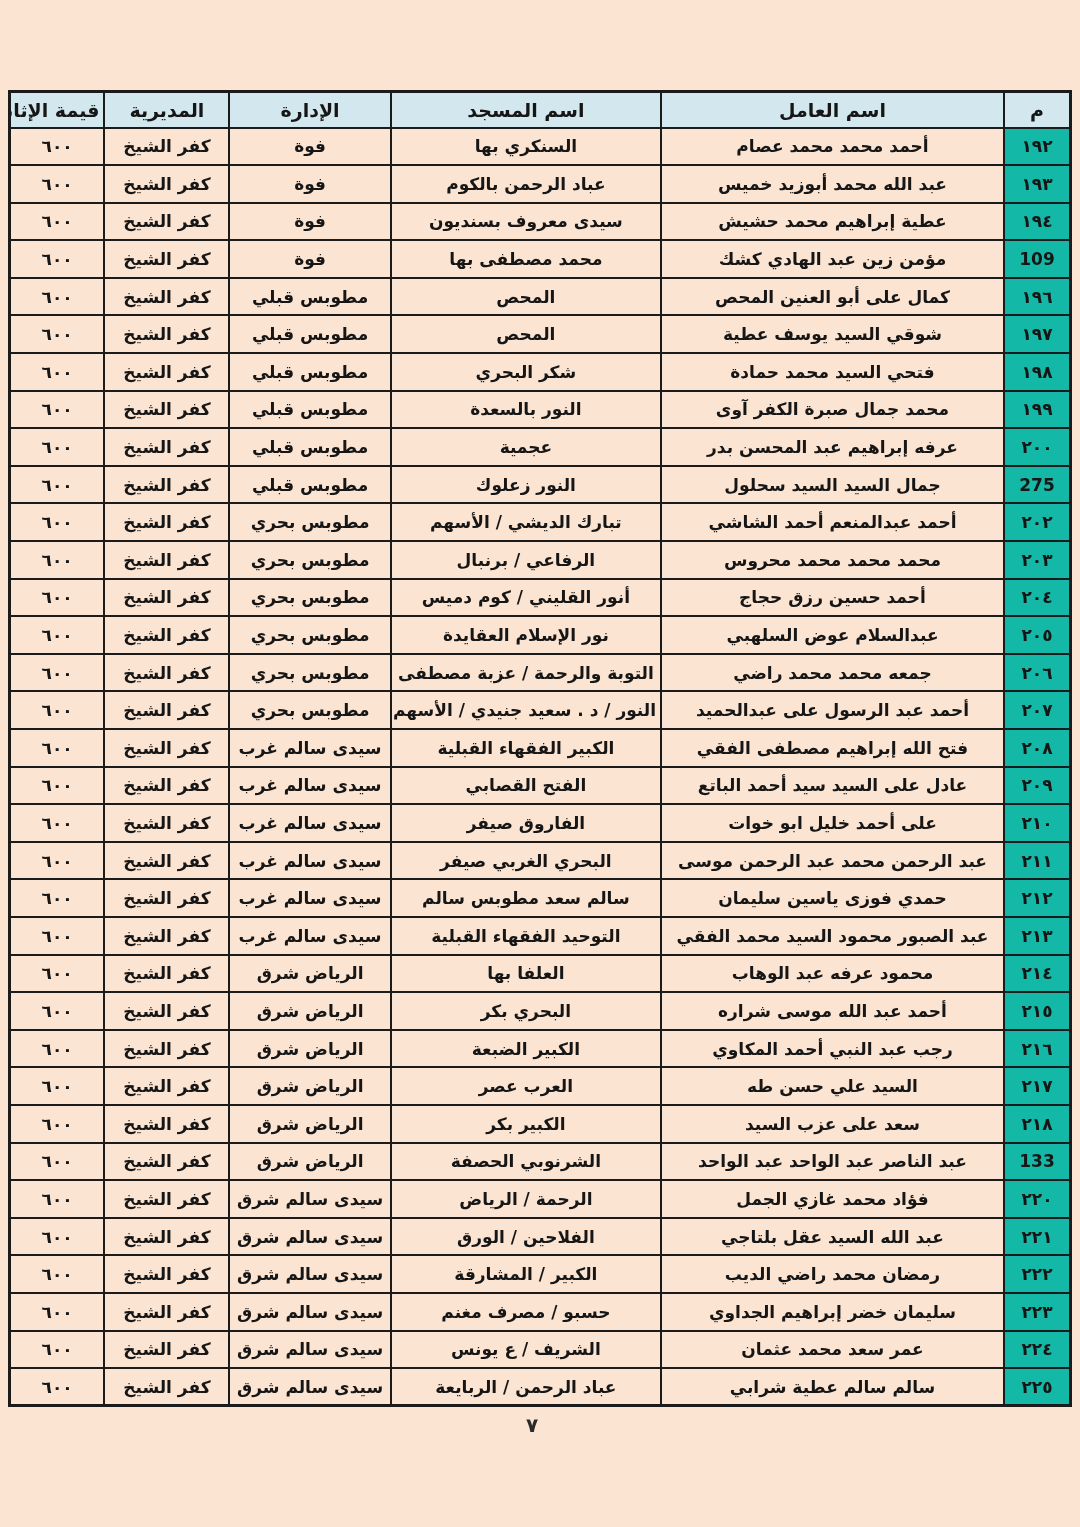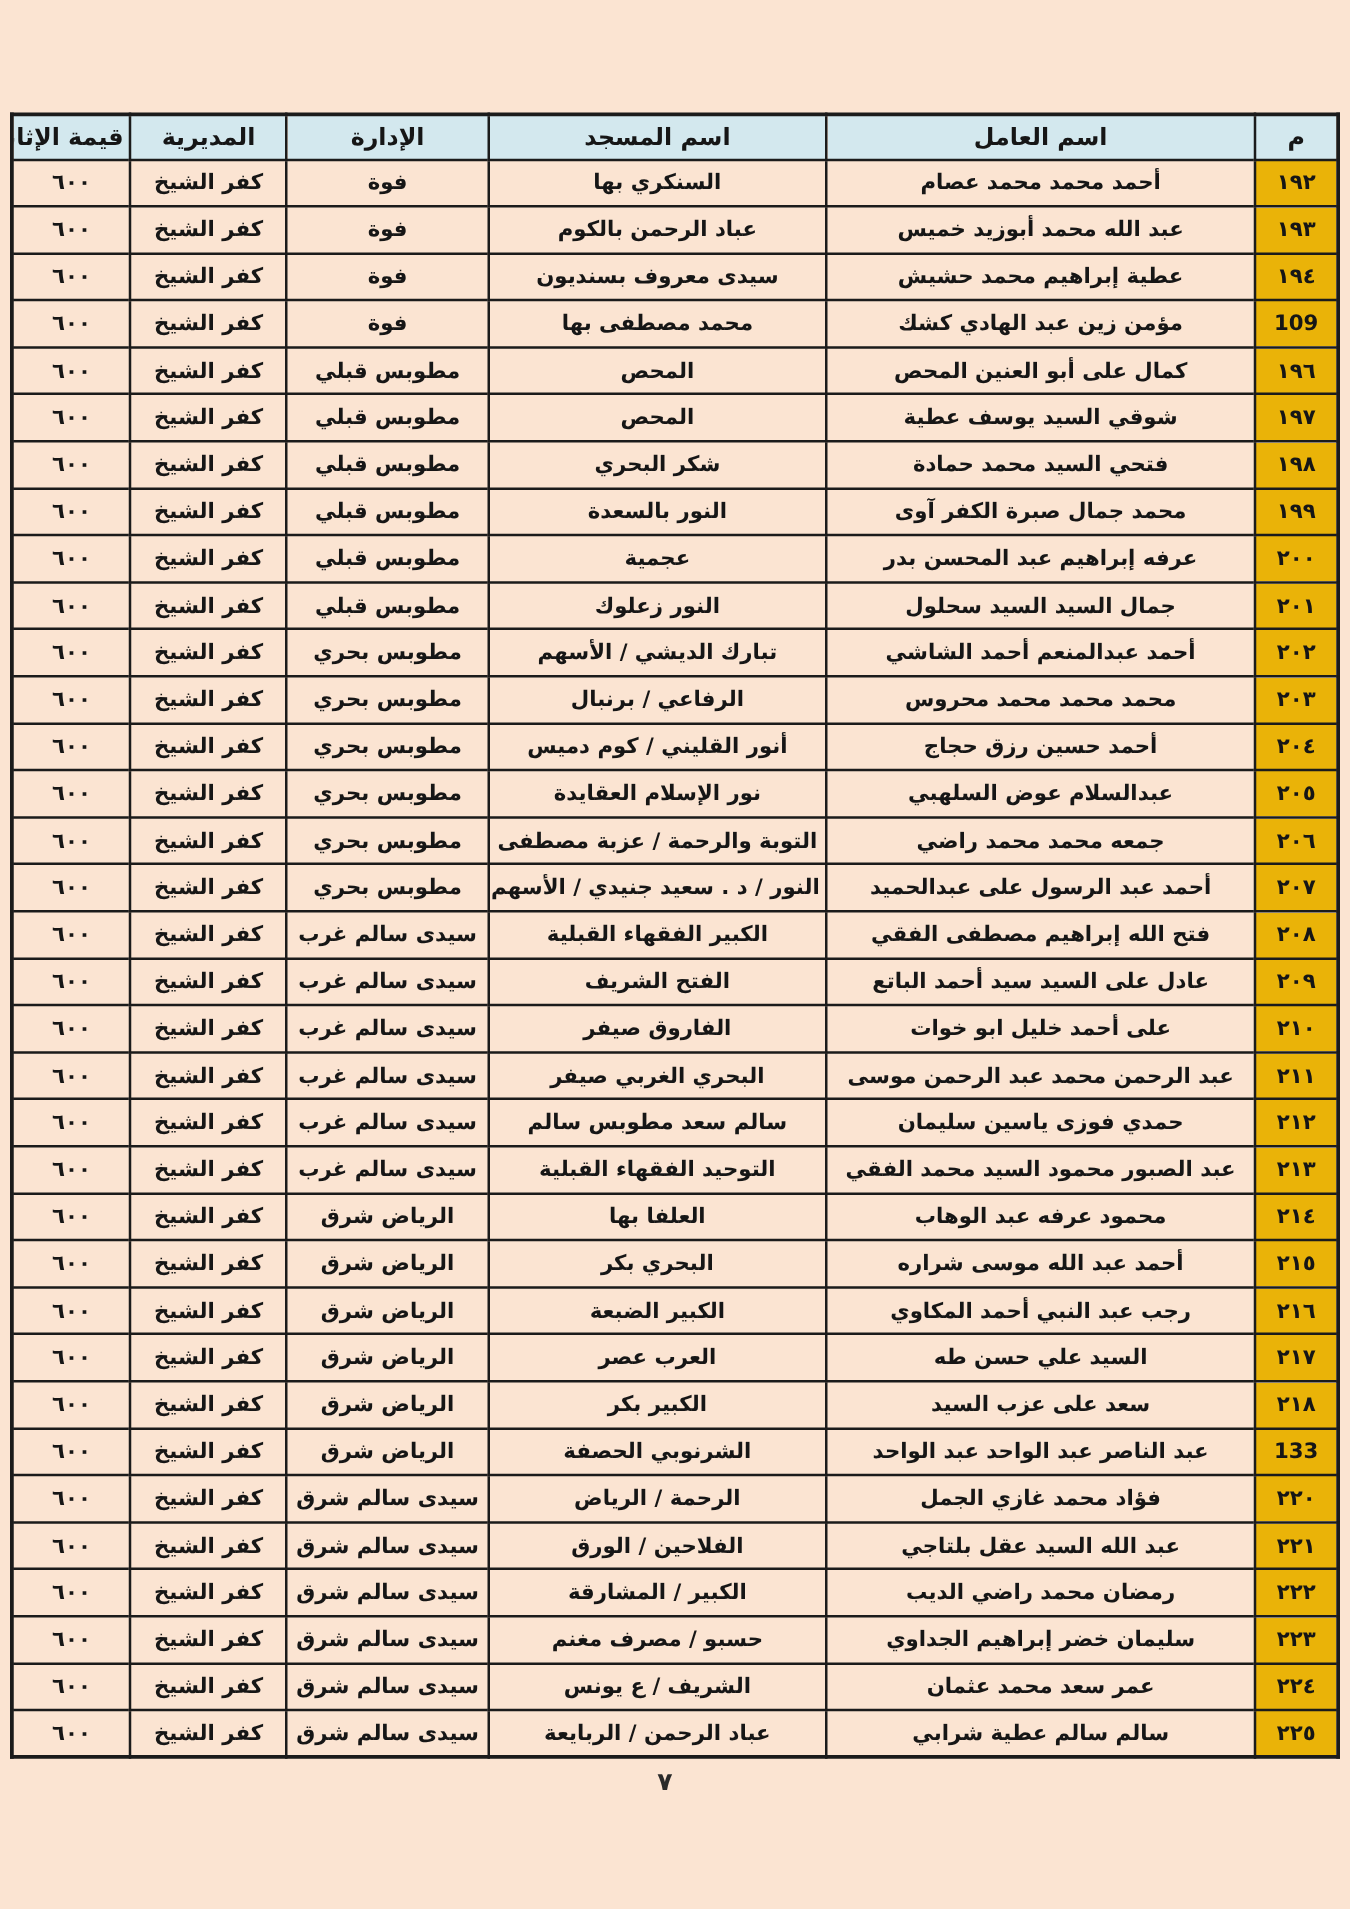--- a/index.html
+++ b/index.html
@@ -47,21 +47,21 @@
   }
   table.workers th {
     background: #d3e8ee;
     font-size: 19px;
   }
   table.workers td {
     background: #fbe4d2;
     font-size: 17px;
   }
   table.workers td.col-num {
-    background: #eab308;
+    background: #14b8a6;
   }
   .col-num    { width: 66px; }
   .col-worker { width: 340px; margin-left: 41px; }
   .col-mosque { width: 268px; }
   .col-admin  { width: 160px; }
   .col-directorate { width: 124px; }
   .col-value  { width: 94px; }
   .page-number {
     position: absolute;
     top: 1413px;
@@ -164,21 +164,21 @@
         </tr>
         <tr>
           <td class="col-num">٢٠٠</td>
           <td class="col-worker">عرفه إبراهيم عبد المحسن بدر</td>
           <td class="col-mosque">عجمية</td>
           <td class="col-admin">مطوبس قبلي</td>
           <td class="col-directorate">كفر الشيخ</td>
           <td class="col-value">٦٠٠</td>
         </tr>
         <tr>
-          <td class="col-num">٢٠١</td>
+          <td class="col-num">275</td>
           <td class="col-worker">جمال السيد السيد سحلول</td>
           <td class="col-mosque">النور زعلوك</td>
           <td class="col-admin">مطوبس قبلي</td>
           <td class="col-directorate">كفر الشيخ</td>
           <td class="col-value">٦٠٠</td>
         </tr>
         <tr>
           <td class="col-num">٢٠٢</td>
           <td class="col-worker">أحمد عبدالمنعم أحمد الشاشي</td>
           <td class="col-mosque">تبارك الديشي / الأسهم</td>
@@ -230,21 +230,21 @@
           <td class="col-num">٢٠٨</td>
           <td class="col-worker">فتح الله إبراهيم مصطفى الفقي</td>
           <td class="col-mosque">الكبير الفقهاء القبلية</td>
           <td class="col-admin">سيدى سالم غرب</td>
           <td class="col-directorate">كفر الشيخ</td>
           <td class="col-value">٦٠٠</td>
         </tr>
         <tr>
           <td class="col-num">٢٠٩</td>
           <td class="col-worker">عادل على السيد سيد أحمد الباتع</td>
-          <td class="col-mosque">الفتح الشريف</td>
+          <td class="col-mosque">الفتح القصابي</td>
           <td class="col-admin">سيدى سالم غرب</td>
           <td class="col-directorate">كفر الشيخ</td>
           <td class="col-value">٦٠٠</td>
         </tr>
         <tr>
           <td class="col-num">٢١٠</td>
           <td class="col-worker">على أحمد خليل ابو خوات</td>
           <td class="col-mosque">الفاروق صيفر</td>
           <td class="col-admin">سيدى سالم غرب</td>
           <td class="col-directorate">كفر الشيخ</td>

